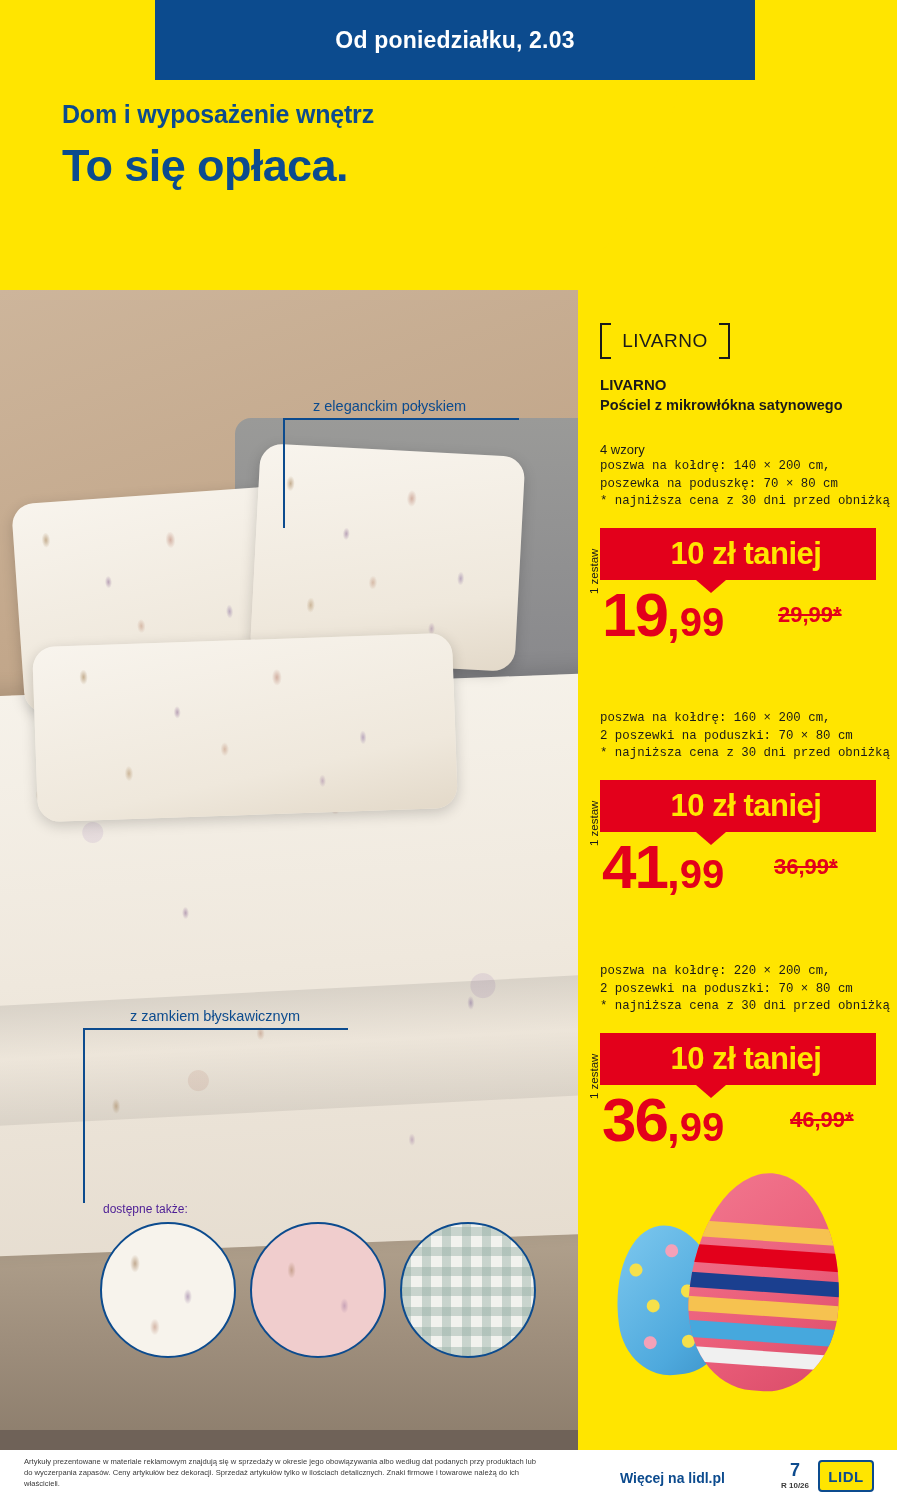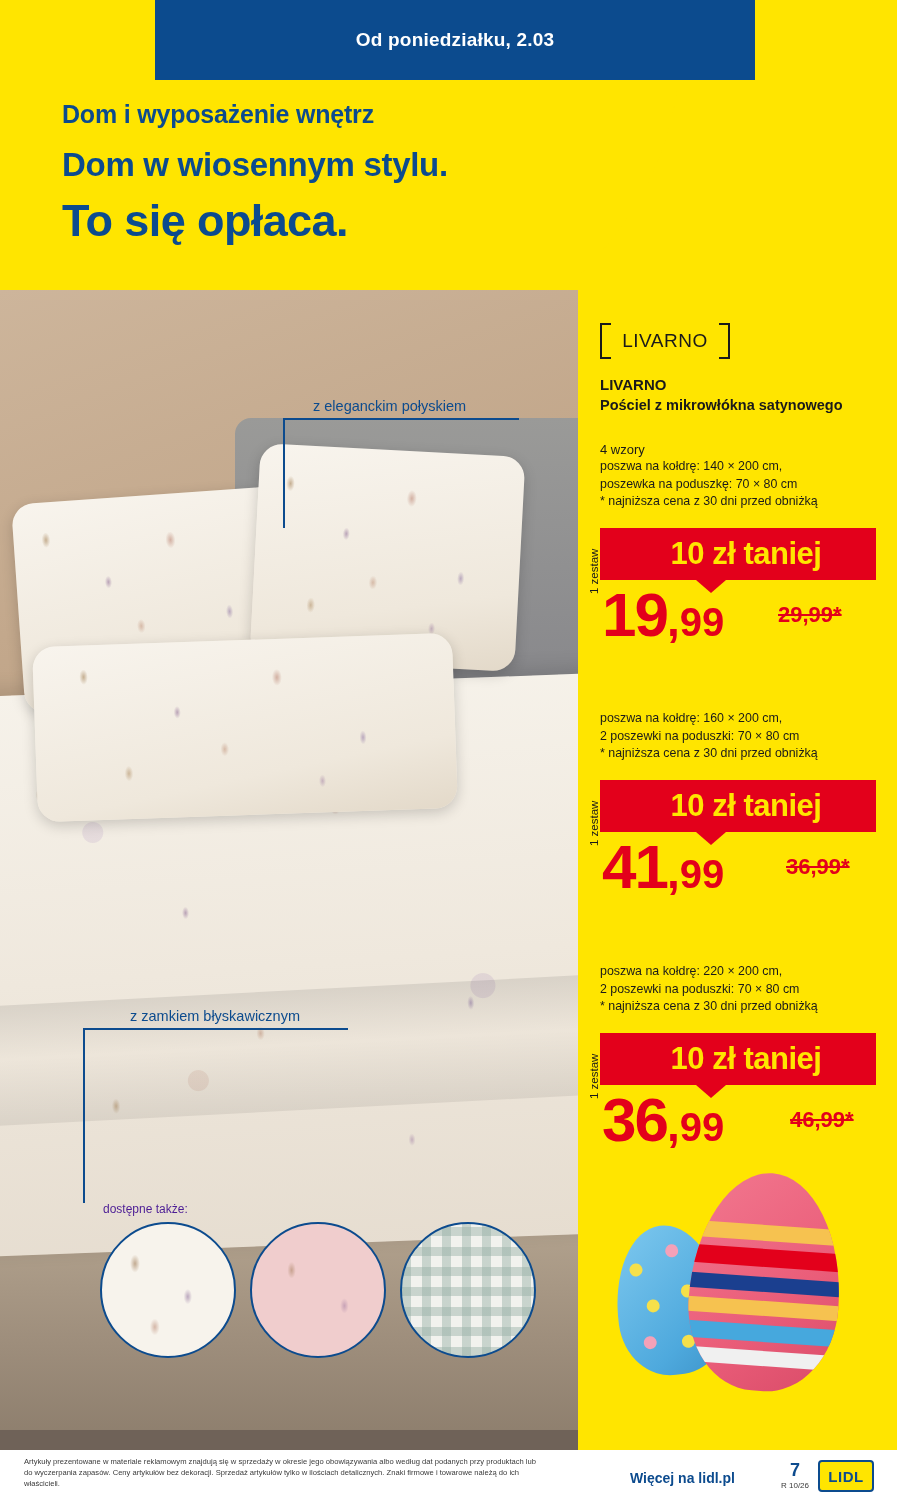--- a/index.html
+++ b/index.html
@@ -38,21 +38,21 @@
     left: 155px; top: 0;
     width: 600px; height: 80px;
     background: #0c4b8e;
     display: flex;
     align-items: center;
     justify-content: center;
     z-index: 6;
   }
   .date-banner .txt {
     color: #ffffff;
-    font-size: 19px;
+    font-size: 23px;
     font-weight: bold;
     letter-spacing: .2px;
   }
 
   
   .headline {
     position: absolute;
     left: 62px; top: 100px;
     z-index: 7;
   }
@@ -258,21 +258,21 @@
     width: 290px; line-height: 1.25;
   }
   .prod-variants {
     position: absolute; left: 22px; top: 128px;
     font-size: 13px; color: #1a1a1a; margin-top: 24px;
   }
 
   .spec {
     position: absolute; left: 22px;
     width: 290px;
-    font-size: 12.4px; line-height: 1.42; color: #1a1a1a;
+    font-size: 12.4px; line-height: 1.42; color: #1a1a1a; font-family: Liberation Mono, monospace;
   }
   .spec-1 { top: 168px; }
   .spec-2 { top: 420px; }
   .spec-3 { top: 673px; }
 
   
   .price-block { position: absolute; left: 0; width: 319px; }
   .pb-1 { top: 238px; }
   .pb-2 { top: 490px; }
   .pb-3 { top: 743px; }
@@ -330,21 +330,21 @@
   .price-old {
     position: absolute;
     top: 14px;
     font-size: 22px;
     font-weight: bold;
     color: #e3001b;
     text-decoration: line-through;
     text-decoration-thickness: 2px;
   }
   .po-1 { left: 200px; }
-  .po-2 { left: 208px; text-align: center; }
+  .po-2 { left: 196px; text-align: center; }
   .po-3 { left: 212px; }
 
   
   .eggs { position: absolute; left: 20px; top: 865px; width: 290px; height: 255px; }
   .egg-blue {
     position: absolute; left: 18px; top: 70px;
     width: 108px; height: 150px;
     border-radius: 50% 50% 46% 46% / 62% 62% 38% 38%;
     background: linear-gradient(140deg,#7fc9ef 0%, #4ea9dd 70%, #3d93c9 100%);
     transform: rotate(-8deg);
@@ -382,34 +382,34 @@
     font-size: 7.6px;
     line-height: 1.45;
     color: #3a3a3a;
   }
   .more-info {
     position: absolute;
     left: 620px; top: 20px;
     font-size: 14px;
     font-weight: bold;
     color: #0c4b8e;
-    margin-left: 10px;
   }
   .page-num {
     position: absolute;
     left: 790px; top: 10px;
     font-size: 18px;
     font-weight: bold;
     color: #0c4b8e;
   }
   .page-code {
     position: absolute;
     left: 781px; top: 31px;
     font-size: 8px;
     color: #3a3a3a;
+    font-weight: bold;
   }
   .lidl-logo {
     position: absolute;
     left: 818px; top: 10px;
     width: 56px; height: 32px;
     background: #ffe500;
     border: 2px solid #0c4b8e;
     border-radius: 4px;
     display: flex; align-items: center; justify-content: center;
   }
@@ -425,21 +425,20 @@
   <div class="yellow-panel">
     <div class="yellow-circle"></div>
   </div>
 
   <div class="date-banner">
     <span class="txt">Od poniedziałku, 2.03</span>
   </div>
 
   <div class="headline">
     <div class="h-line1">Dom i wyposażenie wnętrz</div>
-    <div class="h-line2">Dom w wiosennym stylu.</div>
     <div class="h-line3">To się opłaca.</div>
   </div>
 
   <div class="photo">
     <div class="wall"></div>
     <div class="headboard"></div>
     <div class="bedbase"></div>
     <div class="bedframe"></div>
     <div class="duvet">
       <div class="floral-specks"></div>

